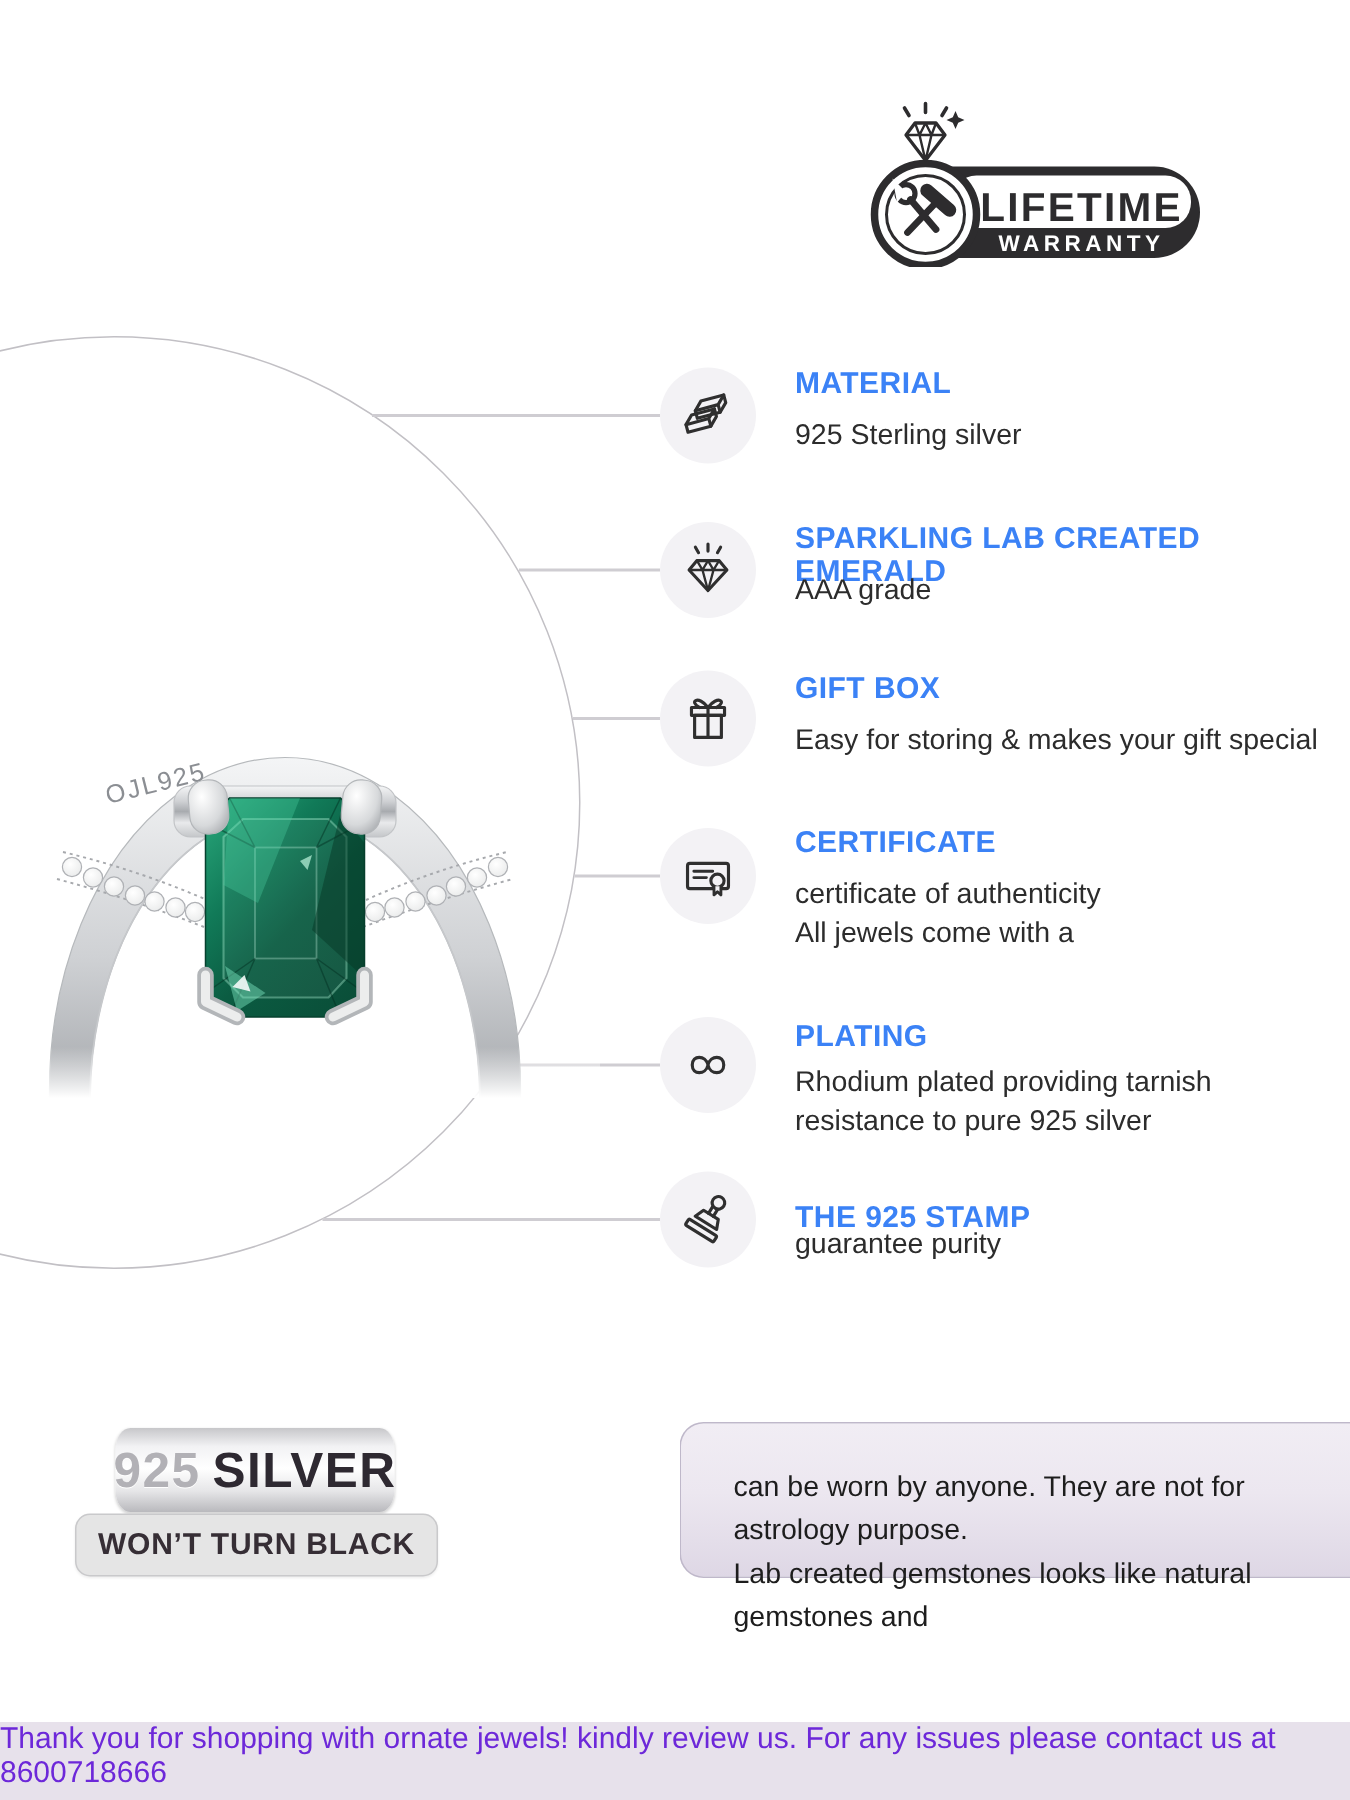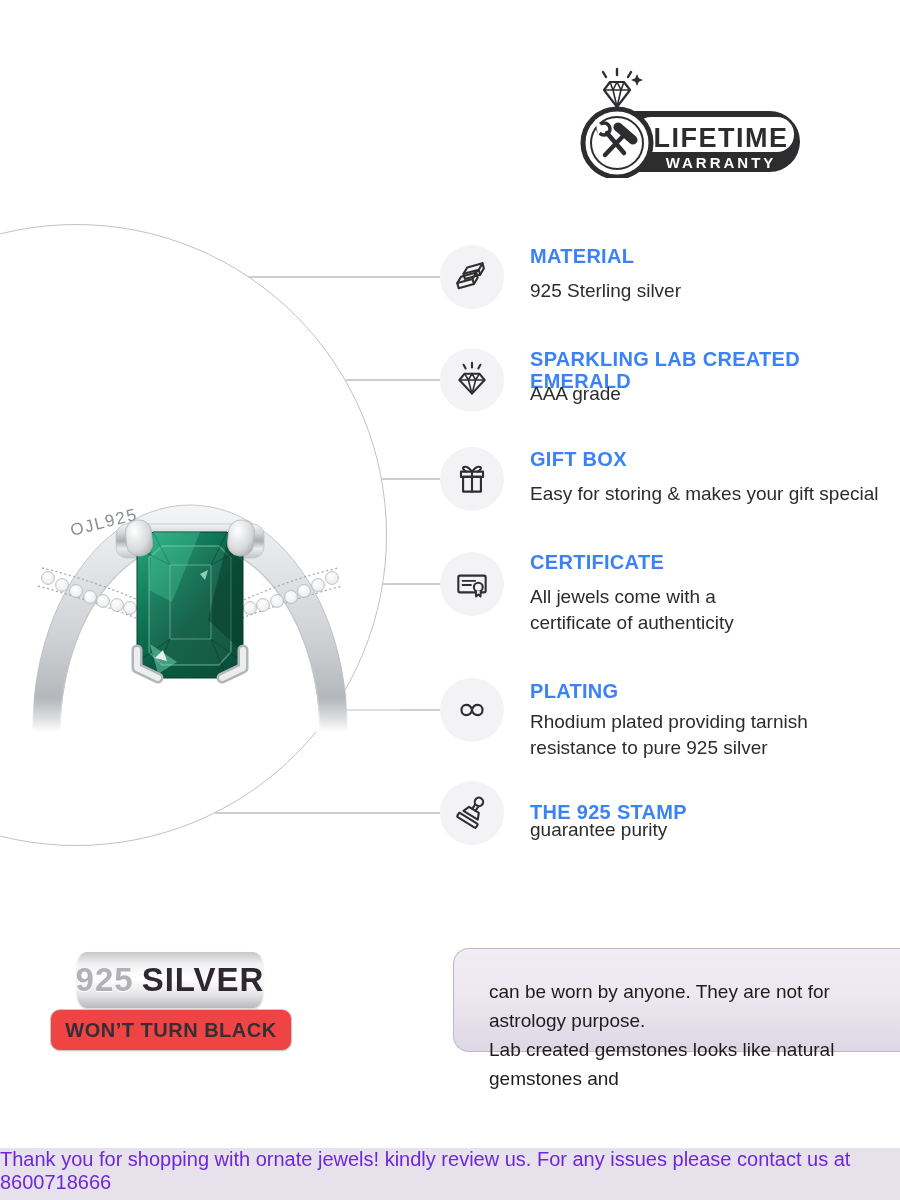--- a/index.html
+++ b/index.html
@@ -39,21 +39,21 @@
     border-radius:10px / 14px;
     background:linear-gradient(180deg,#c7c7ca 0%,#f2f2f4 22%,#ffffff 48%,#e6e6e8 75%,#b9b9bd 100%);
     box-shadow:0 1px 2px rgba(0,0,0,0.18);
     display:flex; align-items:center; justify-content:center;
     font-size:33px; font-weight:700; letter-spacing:1px;
   }
   .plate-num { color:#b2b1b6; text-shadow:0 1px 0 #ffffff; margin-right:8px; }
   .plate-word { color:#2e2931; }
   .wtb-badge {
     position:absolute; left:50px; top:1009px; width:242px; height:42px;
-    background:#ef4444; border:1px solid #c9c9cb; border-radius:10px;
+    background:#e5e5e5; border:1px solid #c9c9cb; border-radius:10px;
     display:flex; align-items:center; justify-content:center;
     font-size:20px; font-weight:700; color:#362e35; letter-spacing:0.5px;
     box-shadow:0 1px 2px rgba(0,0,0,0.08);
   }
   
   .note-box {
     position:absolute; left:453px; top:948px; width:447px; height:104px;
     border-radius:16px 0 0 16px;
     background:linear-gradient(180deg,#f1edf4 0%,#ece7f0 45%,#ded7e5 100%);
     border:1px solid #bfb8ca; border-right:none;
@@ -257,22 +257,22 @@
       <div>AAA grade</div>
     </div>
 
   <div class="f-title" style="top:448px;">GIFT BOX</div>
   <div class="f-desc" style="top:481px;">
       <div>Easy for storing  &amp; makes your gift special</div>
     </div>
 
   <div class="f-title" style="top:551px;">CERTIFICATE</div>
   <div class="f-desc" style="top:584px;">
+    <div>certificate of authenticity</div>
     <div>All jewels come with a</div>
-    <div>certificate of authenticity</div>
   </div>
 
   <div class="f-title" style="top:680px;">PLATING</div>
   <div class="f-desc" style="top:709px;">
     <div>Rhodium plated providing tarnish</div>
     <div>resistance to pure 925 silver</div>
   </div>
 
   <div class="f-title" style="top:801px;">THE 925 STAMP</div>
   <div class="f-desc" style="top:817px;">

